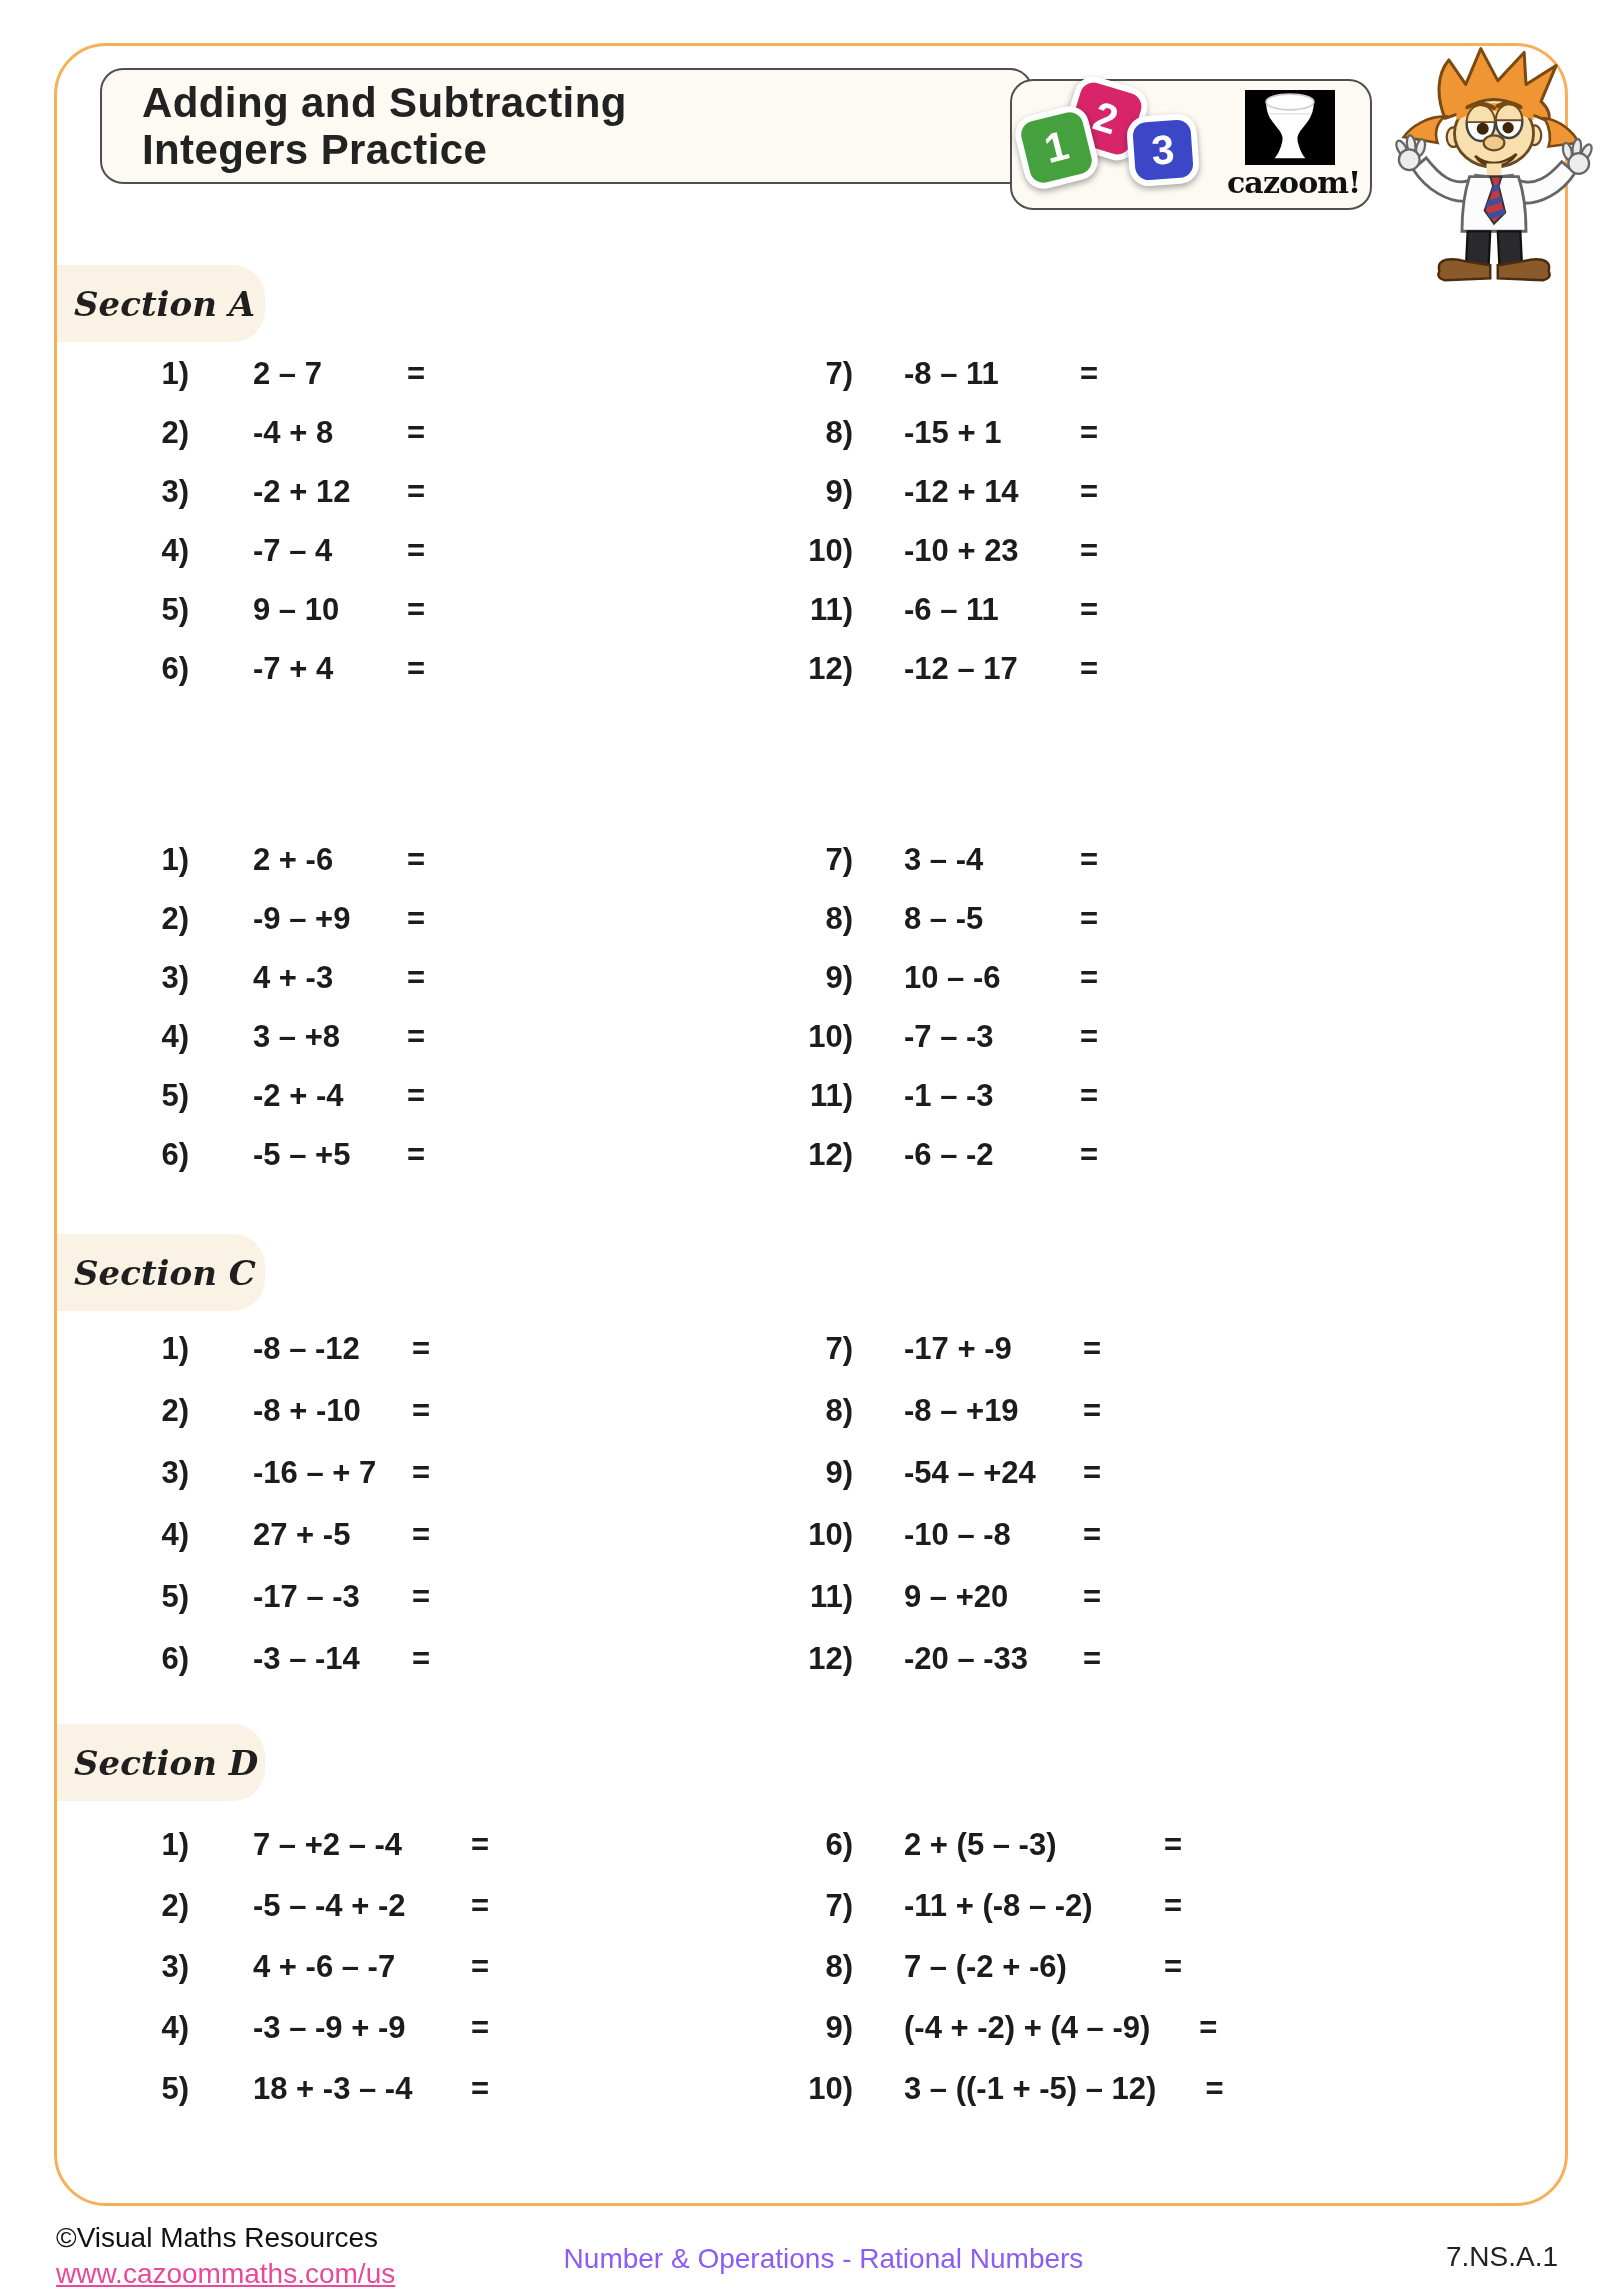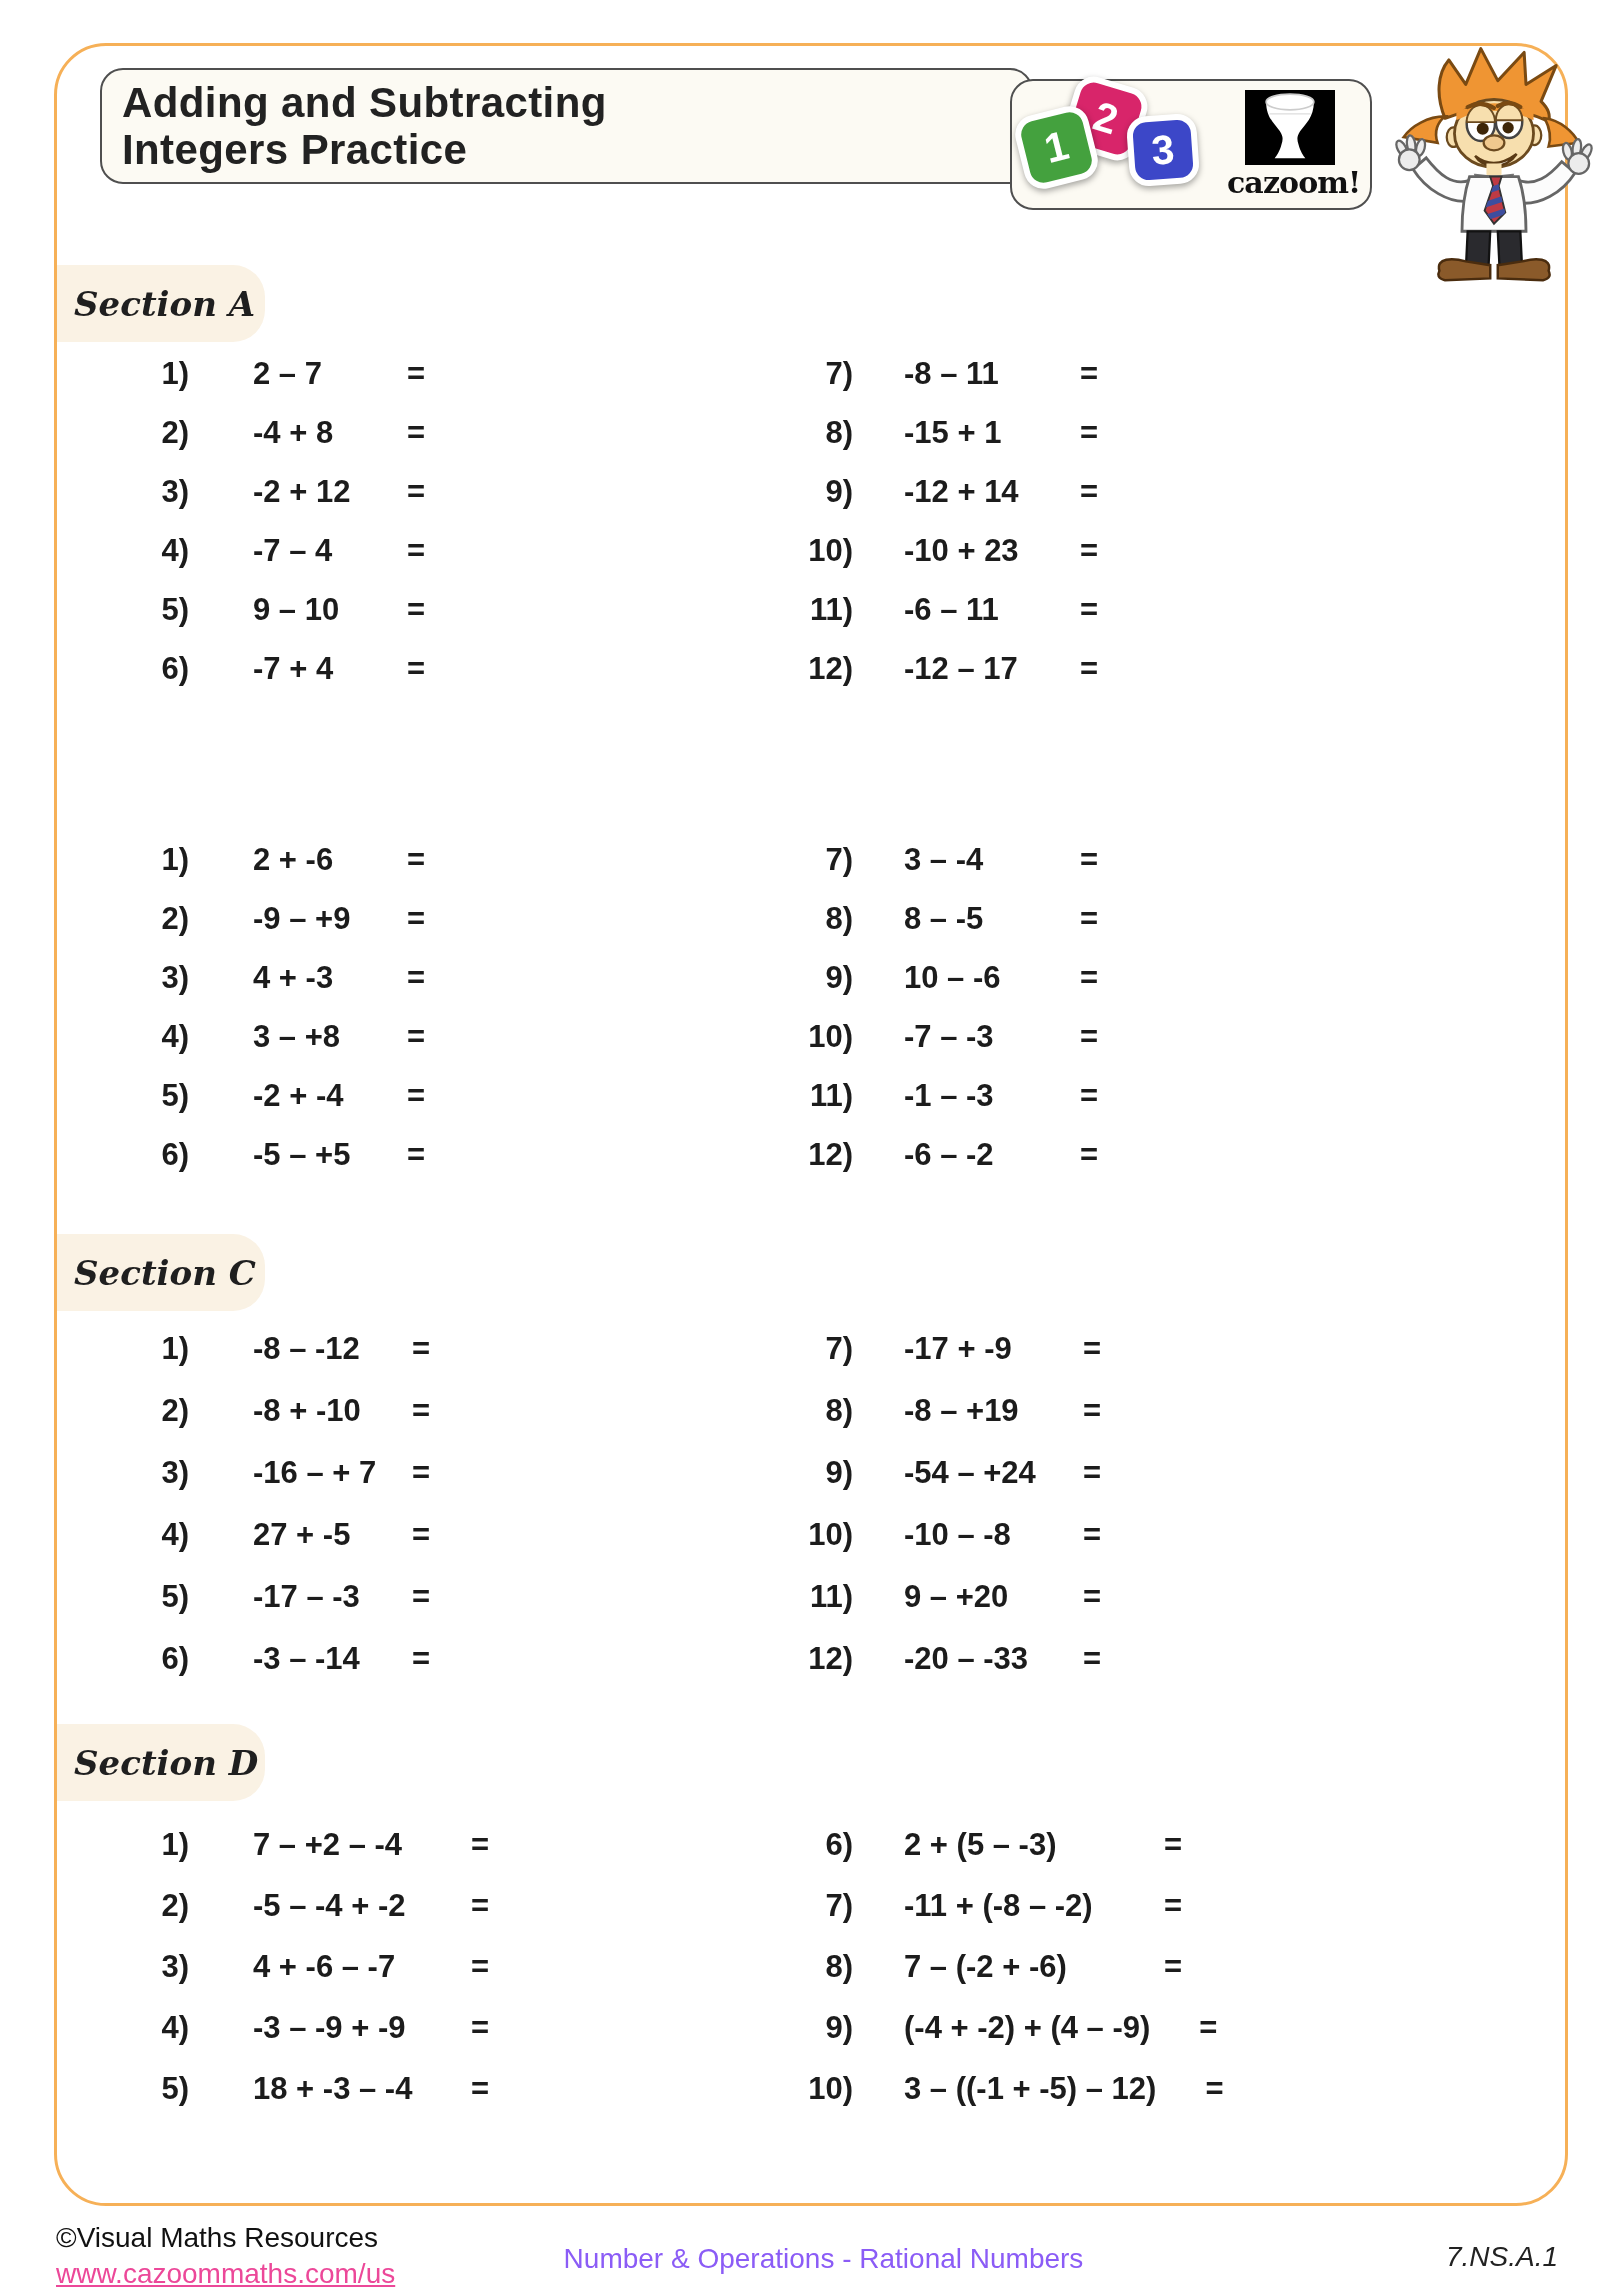--- a/index.html
+++ b/index.html
@@ -3,21 +3,21 @@
 <meta charset="utf-8">
 <style>
   html,body{margin:0;padding:0;}
   body{width:1622px;height:2293px;background:#ffffff;position:relative;
        font-family:"Liberation Sans",sans-serif;overflow:hidden;}
   .frame{position:absolute;left:54px;top:43px;width:1508px;height:2157px;
          border:3.6px solid #F6B057;border-radius:52px;background:#ffffff;}
   
   .title-box{position:absolute;left:100px;top:68px;width:933px;height:116px;
              background:#FCFAF3;border:2.7px solid #4F4F4F;border-radius:23px;
-             display:flex;align-items:center;padding-left:20px;box-sizing:border-box;}
+             display:flex;align-items:center;padding-left:40px;box-sizing:border-box;}
   .title{font-size:42px;font-weight:bold;color:#222;line-height:1.13;letter-spacing:0.4px;}
   .logo-box{position:absolute;left:1010px;top:79px;width:362px;height:131px;
             background:#FCFAF3;border:2.7px solid #4F4F4F;border-radius:23px;box-sizing:border-box;}
   .badge{position:absolute;width:75px;height:75px;border-radius:19.7px;border:6.3px solid #fff;
          box-sizing:border-box;display:flex;align-items:center;justify-content:center;
          color:#fff;font-size:41px;font-weight:bold;
          box-shadow:0 2.7px 6.3px rgba(0,0,0,.35);}
   .badge-green{left:7.2px;top:29px;background:#44A13E;transform:rotate(-14deg);z-index:2;}
   .badge-pink{left:56px;top:0px;background:#D8256A;transform:rotate(17deg);z-index:1;}
   .badge-blue{left:116px;top:34px;width:70px;height:70px;background:#3C47C8;transform:rotate(-4deg);z-index:2;}
@@ -43,21 +43,21 @@
   .colR .num{width:96px;}
   .expr{display:inline-block;}
   .colL .expr{margin-left:64px;min-width:var(--eL);margin-right:var(--gL);}
   .colR .expr{margin-left:51px;min-width:var(--eR);margin-right:var(--gR);}
   .eq{font-weight:bold;}
   
   .footer-left{position:absolute;left:56px;top:2221px;font-size:28px;color:#111;line-height:1.22;}
   .footer-link{color:#ec4899;text-decoration:underline;display:inline-block;margin-top:1.8px;}
   .footer-center{position:absolute;left:197px;right:172px;top:2243px;text-align:center;
                  font-size:28px;color:#8b5cf6;}
-  .footer-right{position:absolute;right:64px;top:2241px;font-size:28px;color:#222;font-style:italic;}
+  .footer-right{position:absolute;right:64px;top:2241px;font-size:28px;color:#222;}
 </style>
 </head>
 <body>
 
 <div class="frame"></div>
 
 <div class="title-box">
   <div class="title">
     <div>Adding and Subtracting</div>
     <div>Integers Practice</div>

